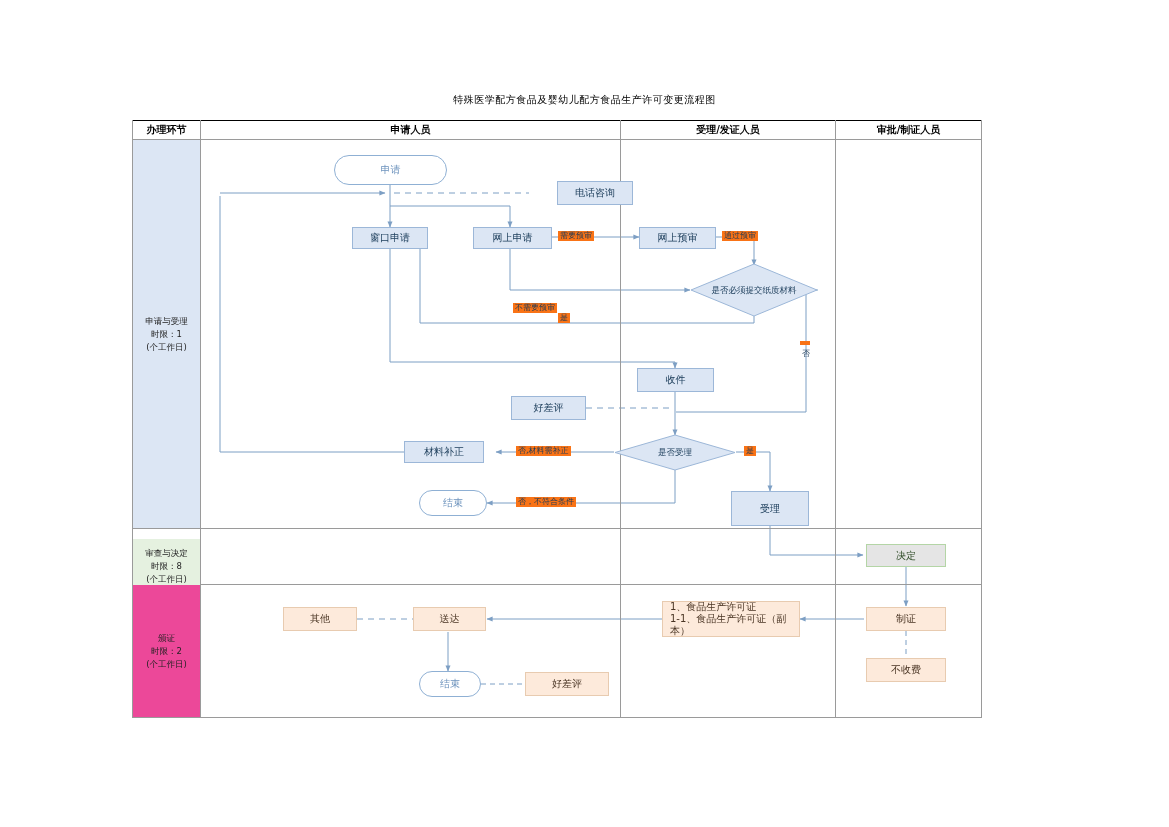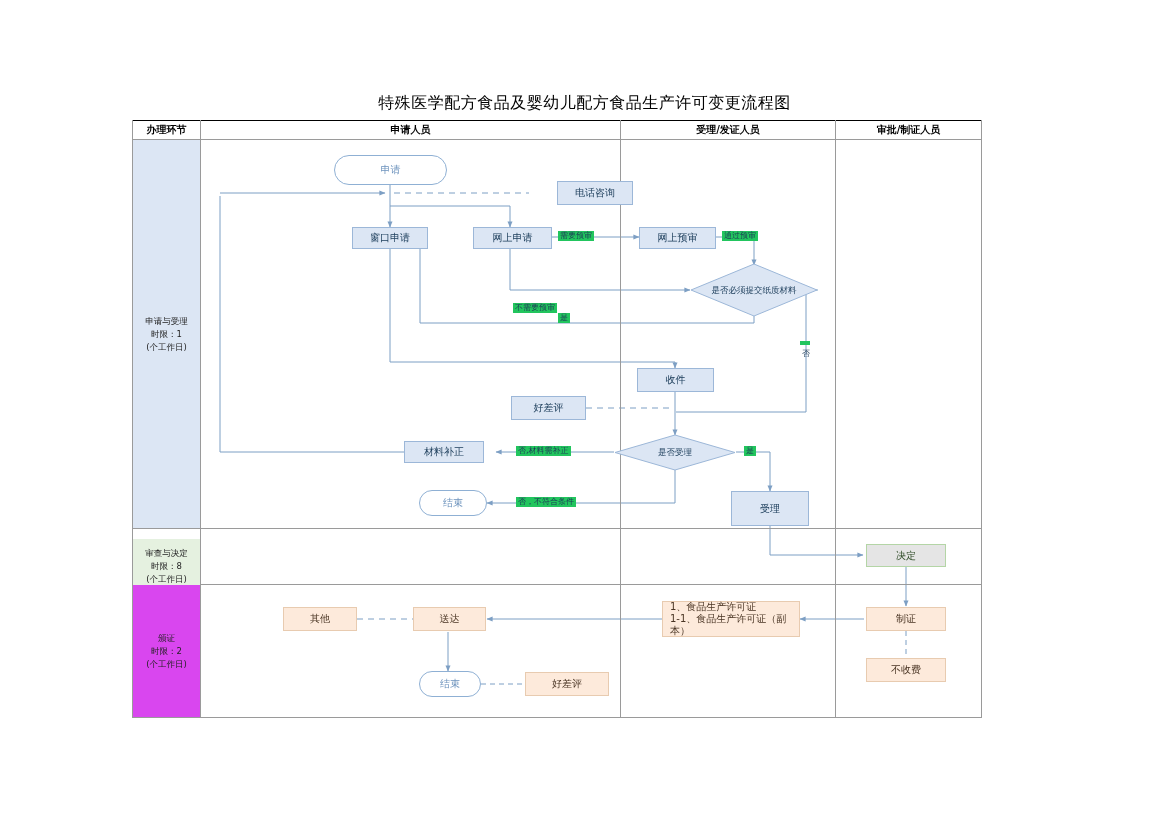--- a/index.html
+++ b/index.html
@@ -19,21 +19,21 @@
     left: 0; top: 0;
     width: 1169px;
     height: 827px;
   }
   .title {
     position: absolute;
     left: 0; top: 93px;
     width: 1169px;
     text-align: center;
     font-family: "DejaVu Serif", "Liberation Serif", serif;
-    font-size: 16px;
+    font-size: 10px;
     color: #000;
     letter-spacing: 0.5px;
   }
   
   .frame {
     position: absolute;
     left: 132px; top: 120px;
     width: 850px;
     height: 598px;
     box-sizing: border-box;
@@ -73,21 +73,21 @@
     align-items: center;
     justify-content: center;
     text-align: center;
     font-size: 8.5px;
     line-height: 13px;
     color: #222;
     font-family: "DejaVu Sans", "Liberation Sans", sans-serif;
   }
   .stage-1 { top: 20px;  height: 388px; background: #dce6f4; }
   .stage-2 { top: 419px; height: 55px;  background: #e5f1e0; }
-  .stage-3 { top: 465px; height: 132px; background: #d946ef; }
+  .stage-3 { top: 465px; height: 132px; background: #ec4899; }
 
   
   .node {
     position: absolute;
     box-sizing: border-box;
     display: flex;
     align-items: center;
     justify-content: center;
     text-align: center;
     font-size: 10px;
@@ -134,21 +134,21 @@
     font-family: "DejaVu Sans", "Liberation Sans", sans-serif;
     pointer-events: none;
   }
 
   
   .elabel {
     position: absolute;
     font-size: 8px;
     line-height: 10px;
     color: #1d3a57;
-    background: #22c55e;
+    background: #f97316;
     padding: 0 2px;
     white-space: nowrap;
     font-family: "DejaVu Sans", "Liberation Sans", sans-serif;
   }
   .elabel.vert {
     writing-mode: vertical-rl;
     text-orientation: upright;
     padding: 2px 0;
   }
 

